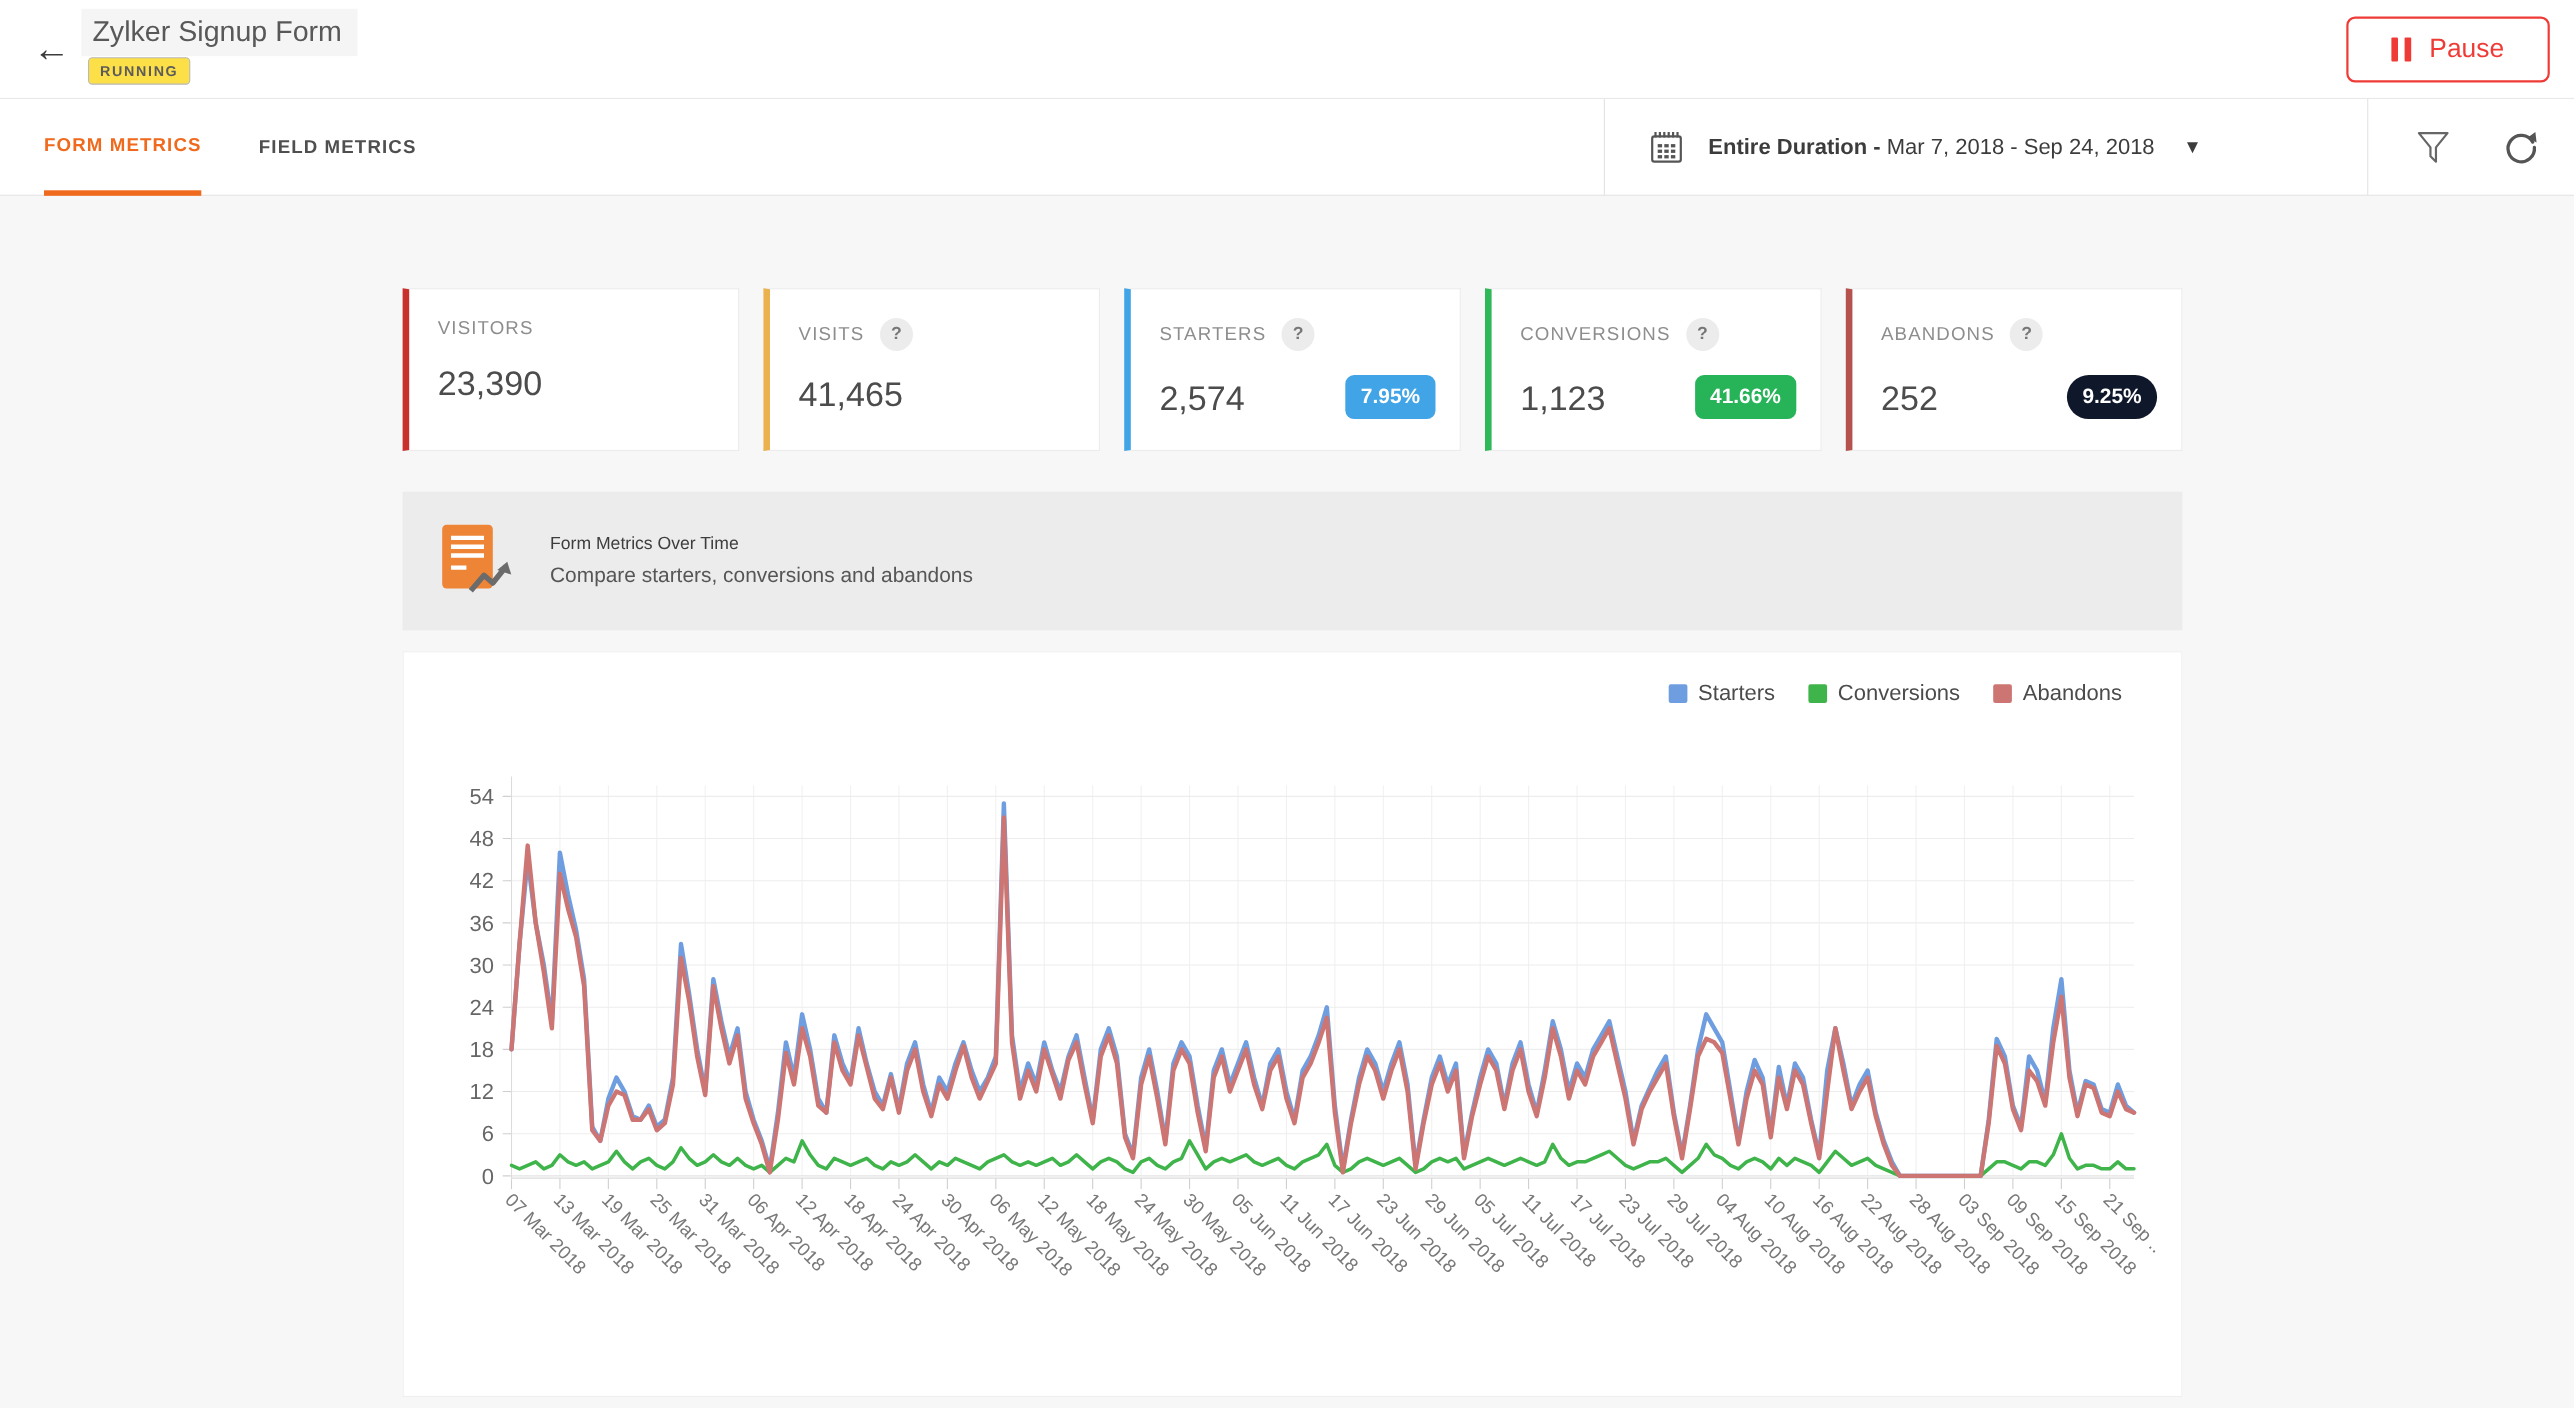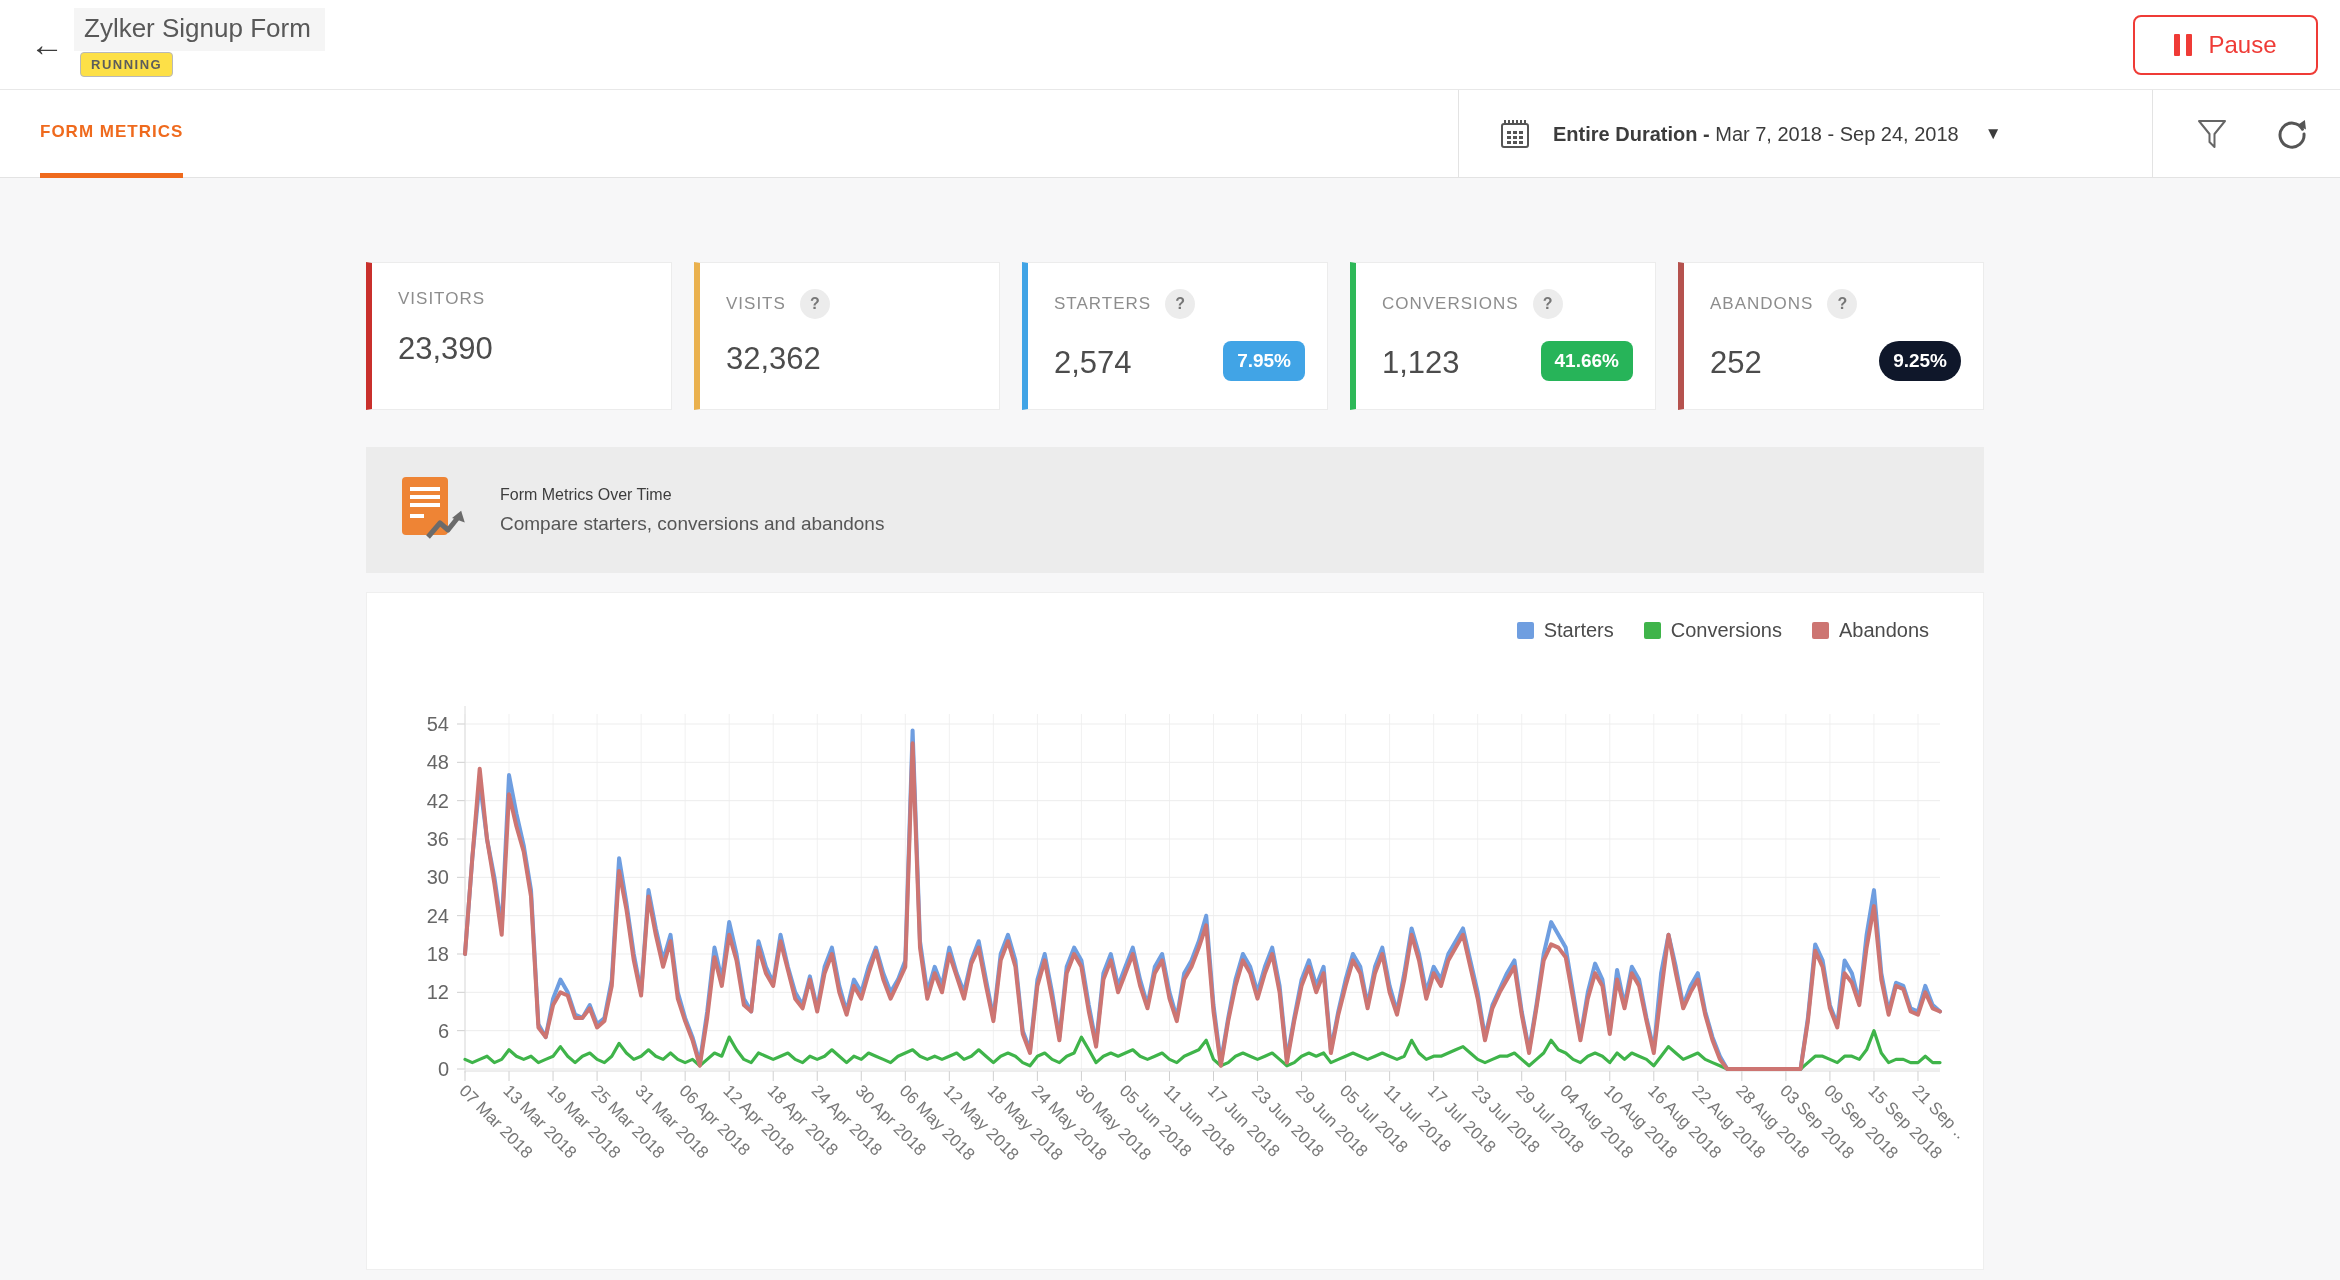--- a/index.html
+++ b/index.html
@@ -86,20 +86,21 @@
         <i></i>
         <i></i>
       </span>
     <span>Pause</span>
   </button>
 </div>
 
 <div class="subbar">
   <div class="tabs">
     <div class="tab active">FORM METRICS</div>
+    <div class="tab">FIELD METRICS</div>
   </div>
   <div class="vdiv" style="left:1458px"></div>
   <div class="daterange">
     <svg width="36" height="36" viewBox="0 0 36 36">
       <rect x="5" y="8" width="26" height="23" rx="2" fill="none" stroke="#555" stroke-width="2"></rect>
       <g stroke="#555" stroke-width="2">
         <line x1="8" y1="4" x2="8" y2="9"></line>
           <line x1="12" y1="4" x2="12" y2="9"></line>
         <line x1="16" y1="4" x2="16" y2="9"></line>
           <line x1="20" y1="4" x2="20" y2="9"></line>
@@ -145,21 +146,21 @@
       <div class="mc-value-row">
         <span class="mc-value">23,390</span>
       </div>
     </div>
     <div class="metric-card" style="border-left-color: rgb(234, 177, 78);">
       <div class="mc-label-row">
         <span class="mc-label">VISITS</span>
         <span class="help">?</span>
       </div>
       <div class="mc-value-row">
-        <span class="mc-value">32,362</span>
+        <span class="mc-value">41,465</span>
       </div>
     </div>
     <div class="metric-card" style="border-left-color: rgb(65, 164, 230);">
       <div class="mc-label-row">
         <span class="mc-label">STARTERS</span>
         <span class="help">?</span>
       </div>
       <div class="mc-value-row">
         <span class="mc-value">2,574</span>
         <span class="mc-badge" style="background: rgb(65, 164, 230);">7.95%</span>

